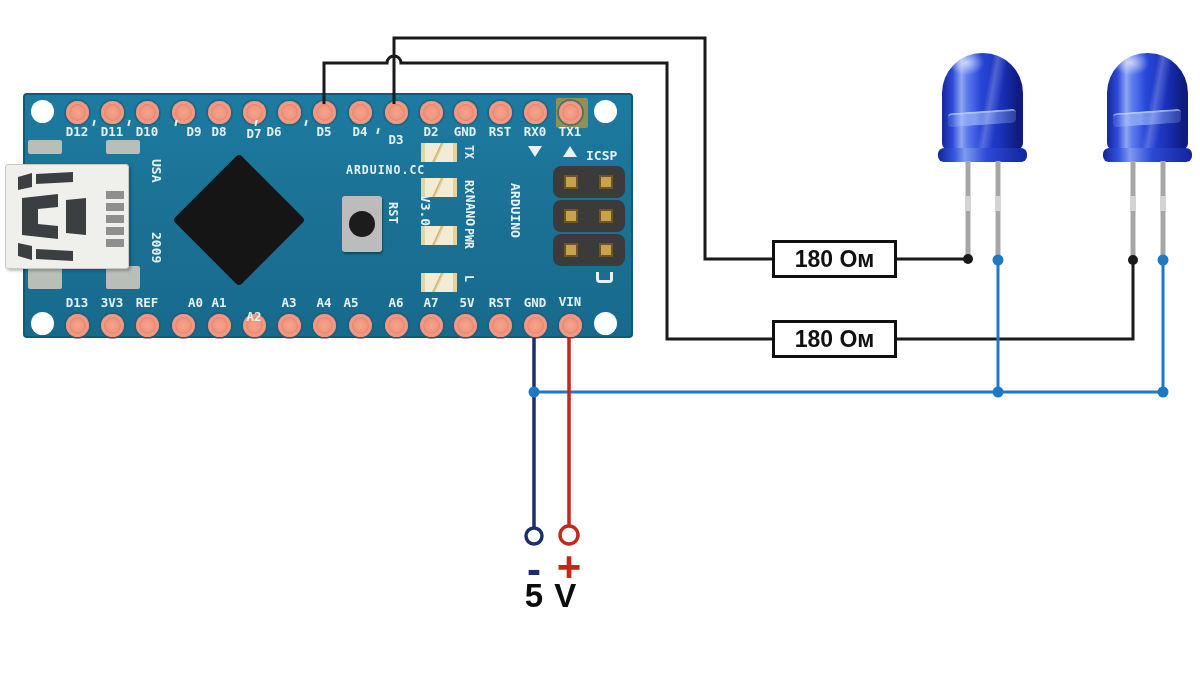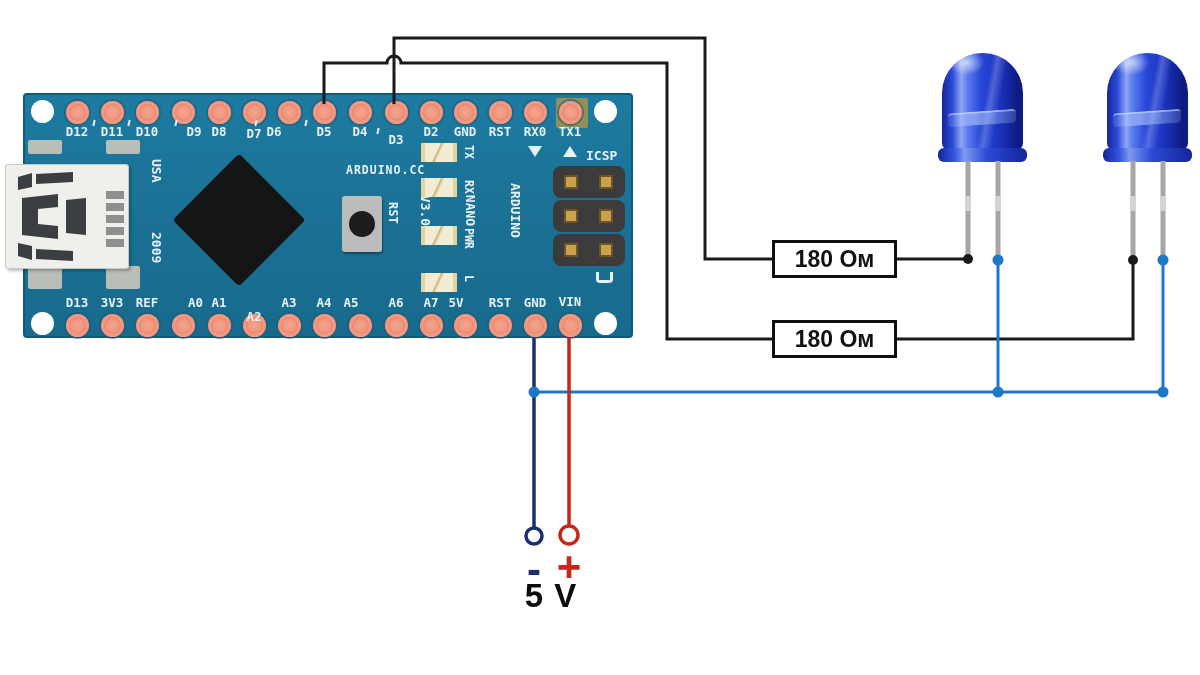--- a/index.html
+++ b/index.html
@@ -192,21 +192,21 @@
       <div class="pin-label" style="left: 244px; top: 201px;">A3</div>
       <div class="pin" style="left: 287.5px; top: 218.5px;"></div>
       <div class="pin-label" style="left: 279px; top: 201px;">A4</div>
       <div class="pin" style="left: 323.5px; top: 218.5px;"></div>
       <div class="pin-label" style="left: 306px; top: 201px;">A5</div>
       <div class="pin" style="left: 359.5px; top: 218.5px;"></div>
       <div class="pin-label" style="left: 351px; top: 201px;">A6</div>
       <div class="pin" style="left: 394.5px; top: 218.5px;"></div>
       <div class="pin-label" style="left: 386px; top: 201px;">A7</div>
       <div class="pin" style="left: 428.5px; top: 218.5px;"></div>
-      <div class="pin-label" style="left: 411px; top: 201px;">5V</div>
+      <div class="pin-label" style="left: 422px; top: 201px;">5V</div>
       <div class="pin" style="left: 463.5px; top: 218.5px;"></div>
       <div class="pin-label" style="left: 455px; top: 201px;">RST</div>
       <div class="pin" style="left: 498.5px; top: 218.5px;"></div>
       <div class="pin-label" style="left: 490px; top: 201px;">GND</div>
       <div class="pin" style="left: 533.5px; top: 218.5px;"></div>
       <div class="pin-label" style="left: 525px; top: 201px; font-family: Liberation Mono, monospace;">VIN</div>
       <div class="smd" style="top: 48px;"></div>
       <div class="vtext" style="left: 451px; top: 50px; font-size: 11.5px;">TX</div>
       <div class="smd" style="top: 83px;"></div>
       <div class="vtext" style="left: 451px; top: 85px; font-size: 11.5px;">RX</div>

